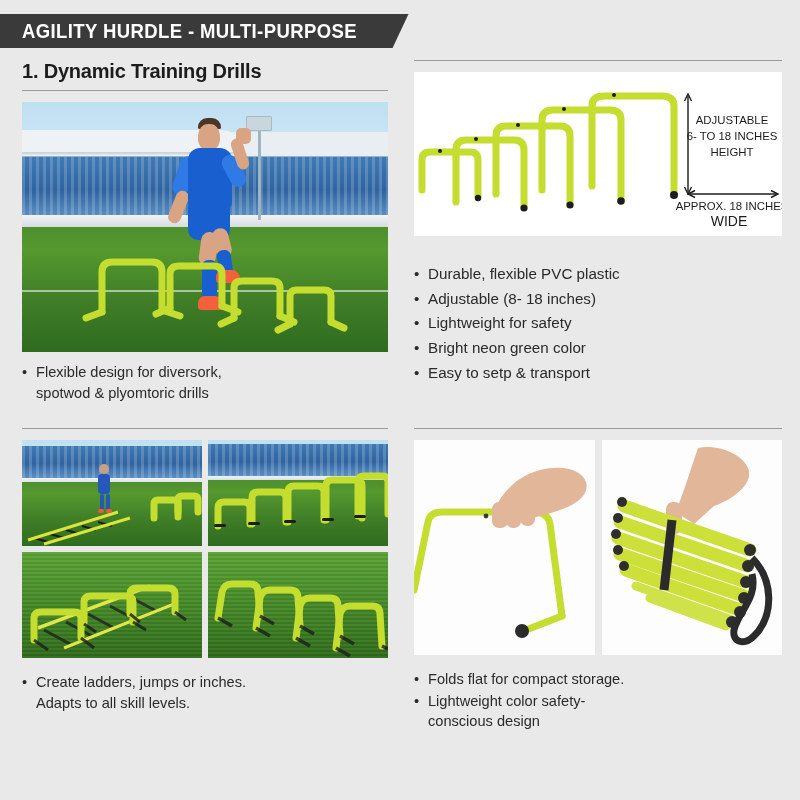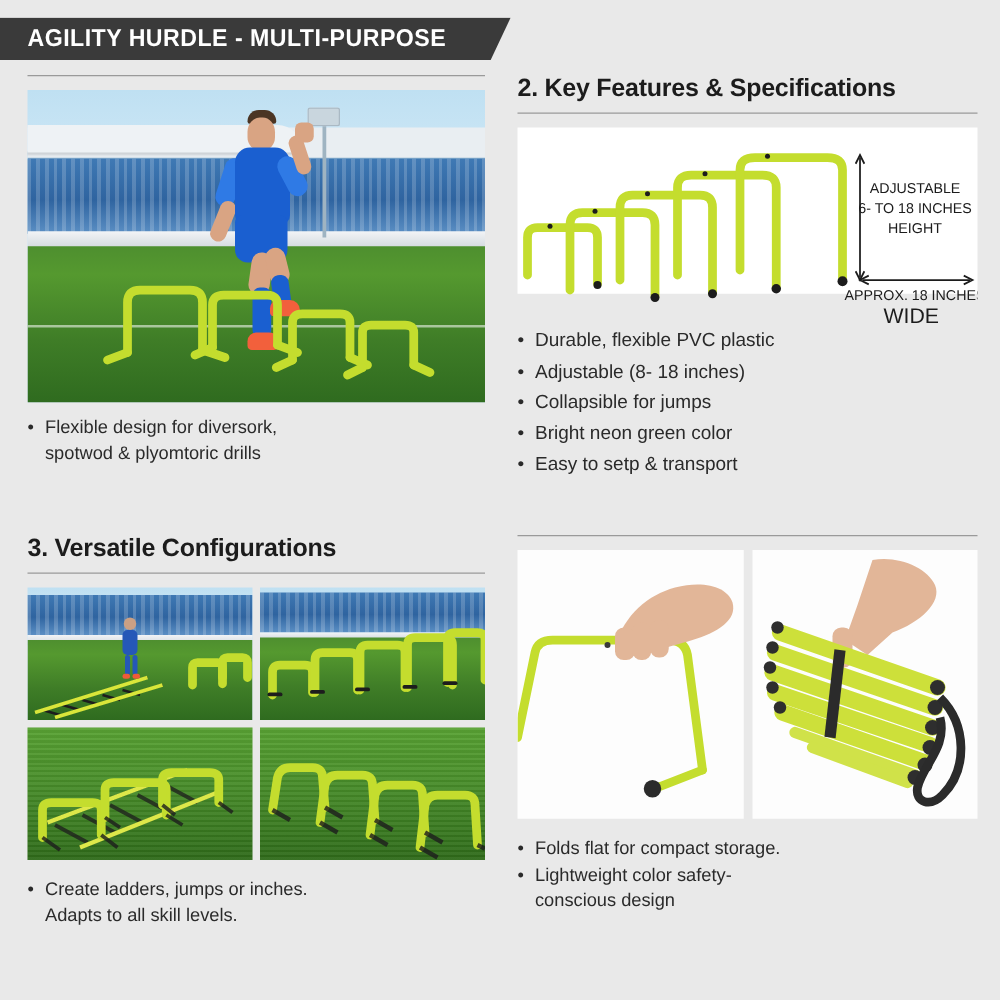--- a/index.html
+++ b/index.html
@@ -114,20 +114,21 @@
 </head>
 <body>
 
 <div class="banner-wrap">
   <div class="banner">
     <span class="banner-title">AGILITY HURDLE - MULTI-PURPOSE</span>
   </div>
 </div>
 
 <div class="section" id="sec1">
+  <div class="sec-head">1. Dynamic Training Drills</div>
   <div class="sec-rule"></div>
 
   <div class="photo" style="margin-top:11px;width:366px;height:250px;">
     <div class="stadium-sky"></div>
     <div class="stands-back"></div>
     <div class="stands-roof"></div>
     <div class="stands-seats"></div>
     <div class="stands-wall"></div>
 
     <div class="floodlight" style="left:236px;top:18px;height:100px;"></div>
@@ -172,24 +173,23 @@
   <div class="caption">
     <div class="bullet">
       <span class="dot">•</span>
       <span class="txt" style="white-space:pre-line">Flexible design for diversork,
 spotwod &amp; plyomtoric drills</span>
     </div>
   </div>
 </div>
 
 <div class="section" id="sec2">
-  <div class="sec-head">2. Key Features &amp; Specifications</div>
   <div class="sec-rule"></div>
 
-  <div class="spec-panel" style="margin-top:11px;width:368px;height:133px;">
+  <div class="spec-panel" style="margin-top:11px;width:368px;height:164px;">
     <svg width="368" height="140" viewBox="0 0 368 140">
       <g class="hurdle-stroke" stroke-width="6">
         <path d="M8 118 L8 88 Q8 80 16 80 L56 80 Q64 80 64 88 L64 125"></path>
         <path d="M42 130 L42 78 Q42 68 52 68 L100 68 Q110 68 110 78 L110 135"></path>
         <path d="M82 122 L82 64 Q82 54 92 54 L146 54 Q156 54 156 64 L156 132"></path>
         <path d="M128 118 L128 48 Q128 38 139 38 L196 38 Q207 38 207 48 L207 128"></path>
         <path d="M178 114 L178 34 Q178 24 190 24 L248 24 Q260 24 260 34 L260 122"></path>
       </g>
       <g fill="#1c1c1c">
         <circle cx="64" cy="126" r="3.2"></circle>
@@ -213,49 +213,48 @@
         <path d="M281 118.5 L274 122 L281 125.5"></path>
         <path d="M357 118.5 L364 122 L357 125.5"></path>
       </g>
       <g font-family="Liberation Sans, sans-serif" font-size="11.4" fill="#1c1c1c" text-anchor="middle">
         <text x="318" y="52">ADJUSTABLE</text>
         <text x="318" y="68">6- TO 18 INCHES</text>
         <text x="318" y="84">HEIGHT</text>
         <text x="318" y="138">APPROX. 18 INCHES</text>
       </g>
     </svg>
-    <div style="position:absolute;left:250px;top:141px;width:130px;text-align:center;font-size:17px;">WIDE</div>
+    <div style="position:absolute;left:250px;top:141px;width:130px;text-align:center;font-size:14px;">WIDE</div>
   </div>
 
   <div class="caption feat-list" style="margin-top:26px;">
     <div class="bullet">
       <span class="dot">•</span>
       <span class="txt">Durable, flexible PVC plastic</span>
     </div>
     <div class="bullet">
       <span class="dot">•</span>
       <span class="txt">Adjustable (8- 18 inches)</span>
     </div>
     <div class="bullet">
       <span class="dot">•</span>
-      <span class="txt">Collapsible for jumps</span>
+      <span class="txt">Lightweight for safety</span>
     </div>
     <div class="bullet">
       <span class="dot">•</span>
       <span class="txt">Bright neon green color</span>
     </div>
     <div class="bullet">
       <span class="dot">•</span>
       <span class="txt">Easy to setp &amp; transport</span>
     </div>
   </div>
 </div>
 
 <div class="section" id="sec3">
-  <div class="sec-head">3. Versatile Configurations</div>
   <div class="sec-rule"></div>
 
   <div class="grid4" style="margin-top:11px;width:366px;height:218px;">
 
     <div class="photo">
       <div class="stadium-sky" style="height:46%"></div>
       <div class="stands-seats" style="top:6%;height:30%"></div>
       <div class="stands-wall" style="top:36%;height:7%"></div>
       <div class="field" style="height:60%"></div>
       <svg width="180" height="106" viewBox="0 0 180 106" style="position:absolute;left:0;top:0">

